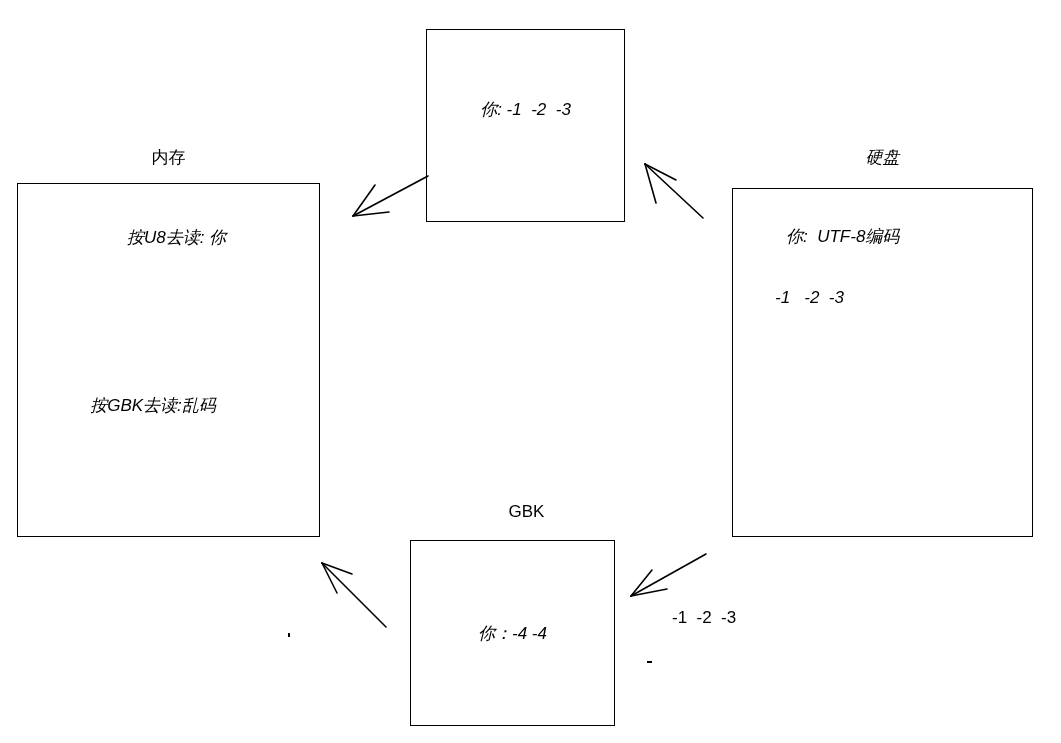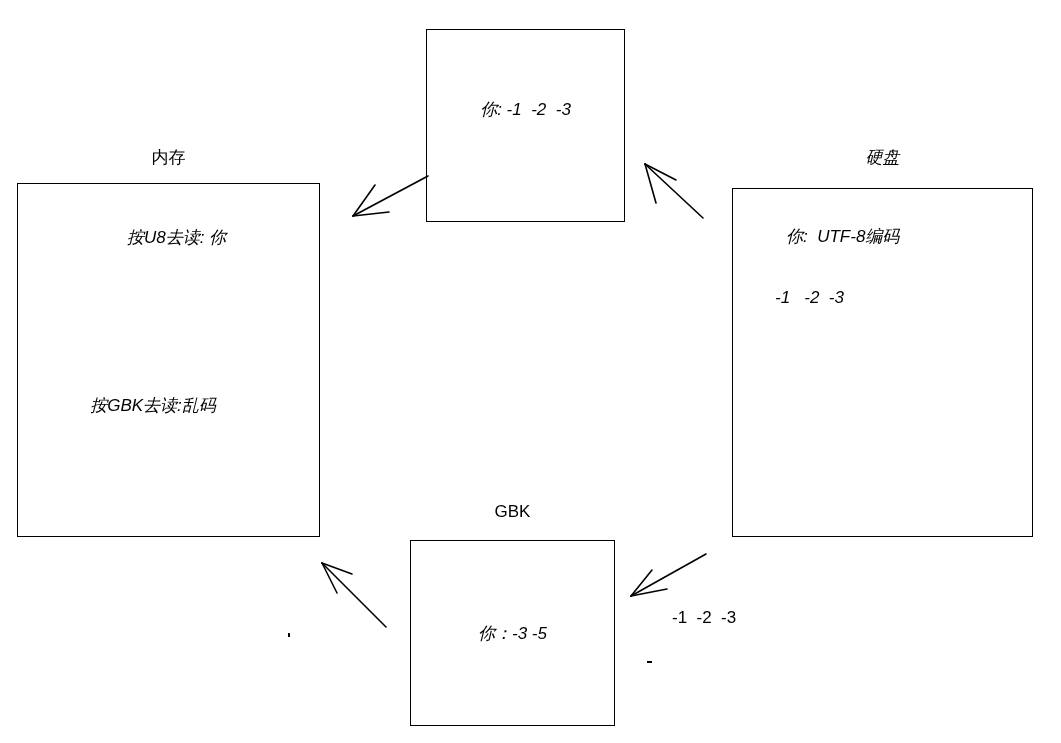--- a/index.html
+++ b/index.html
@@ -25,23 +25,23 @@
   <div class="btext" style="left:17px;top:394px;width:272px;text-align:center;">按GBK去读:乱码</div>
 
   <div class="box" style="left:426px;top:29px;width:199px;height:193px;"></div>
   <div class="btext" style="left:426px;top:98px;width:199px;text-align:center;">你: -1  -2  -3</div>
 
   <div class="caption" style="left:732px;top:146px;width:301px;font-style:italic;">硬盘</div>
   <div class="box" style="left:732px;top:188px;width:301px;height:349px;"></div>
   <div class="btext" style="left:746px;top:225px;margin-left:40px;">你:  UTF-8编码</div>
   <div class="btext" style="left:775px;top:288px;">-1   -2  -3</div>
 
-  <div class="caption" style="left:410px;top:502px;width:205px;">GBK</div>
+  <div class="caption" style="left:424px;top:502px;width:205px;">GBK</div>
   <div class="box" style="left:410px;top:540px;width:205px;height:186px;"></div>
-  <div class="btext" style="left:410px;top:622px;width:205px;text-align:center;">你：-3 -5</div>
+  <div class="btext" style="left:410px;top:622px;width:205px;text-align:center;">你：-4 -4</div>
 
   <div class="edgelabel" style="left:672px;top:608px;">-1  -2  -3</div>
 
   <svg class="arrows" viewBox="0 0 1061 743">
 
     <g>
       <path d="M 428 176 L 353 216"></path>
       <path d="M 353 216 L 375 185"></path>
       <path d="M 353 216 L 389 212"></path>
     </g>

